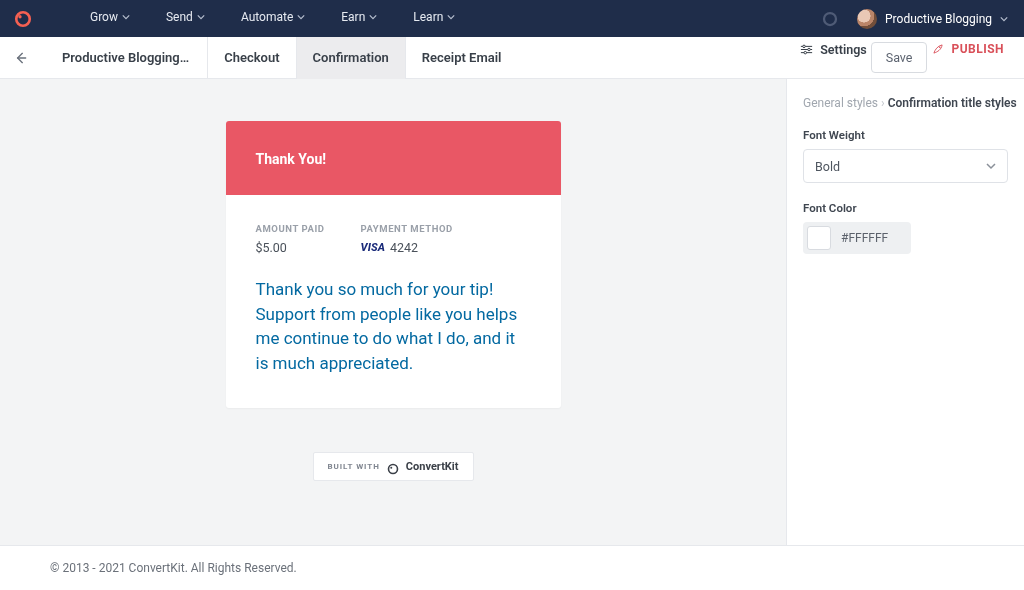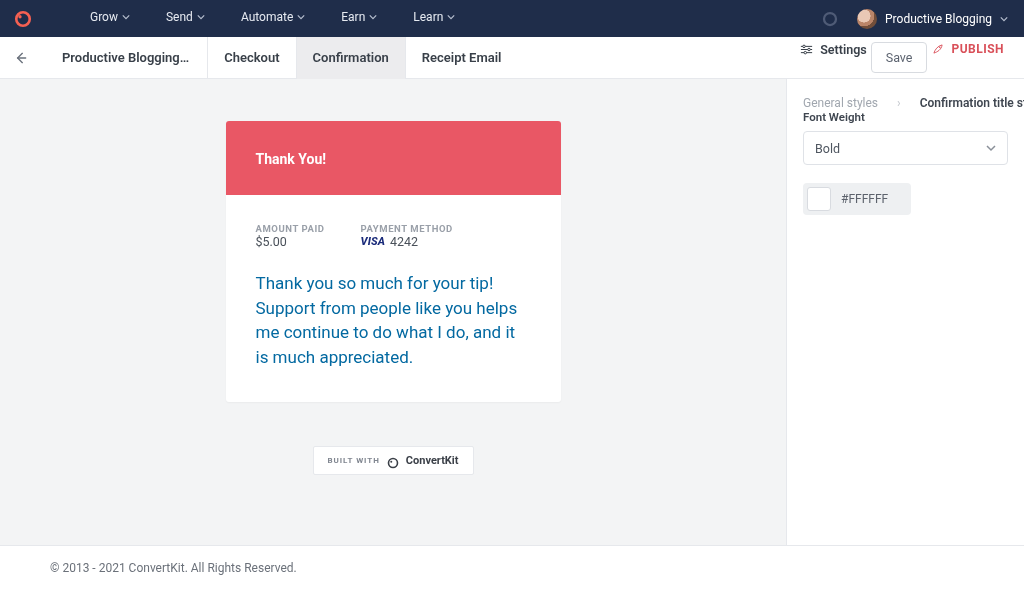--- a/index.html
+++ b/index.html
@@ -65,21 +65,21 @@
       box-shadow: 0 1px 2px rgba(0,0,0,0.04);
     }
     .card-header {
       background: #e95765;
       color: #fff;
       padding: 30px 30px 28px;
     }
     .card-title { font-size: 14px; font-weight: 700; }
     .card-body { padding: 28px 30px 32px; }
     .meta-row { display: flex; gap: 36px; }
-    .meta-col { display: flex; flex-direction: column; gap: 0; }
+    .meta-col { display: flex; flex-direction: column; gap: 6px; }
     .meta-label { font-size: 9.5px; font-weight: 700; letter-spacing: 0.06em; color: #9aa0a9; }
     .meta-value { font-size: 12.5px; color: #4a515a; }
     .visa-wrap { display: flex; align-items: center; gap: 5px; }
     .visa { font-size: 11px; font-weight: 800; font-style: italic; color: #1a2b7a; letter-spacing: 0.01em; }
     .msg { margin-top: 22px; font-size: 17px; line-height: 1.45; color: #0369a1; }
 
     .built-with {
       margin-top: 44px;
       background: #fff;
       border: 1px solid #e6e8ec;
@@ -95,21 +95,21 @@
     .bw-brand { font-size: 11px; font-weight: 700; color: #3b4048; }
 
     .rightpanel {
       width: 238px;
       background: #fff;
       border-left: 1px solid #e6e8ec;
       padding: 17px 16px;
       display: flex;
       flex-direction: column;
     }
-    .breadcrumb { display: flex; align-items: center; gap: 19px; font-size: 12px; flex-wrap: nowrap; }
+    .breadcrumb { display: flex; align-items: center; gap: 3px; font-size: 12px; margin-bottom: 18px; flex-wrap: nowrap; }
     .crumb-muted { color: #a1a7af; cursor: pointer; white-space: nowrap; }
     .crumb-sep { color: #c3c7cd; }
     .crumb-current { color: #3f4650; font-weight: 600; white-space: nowrap; }
 
     .field-label { font-size: 11.5px; font-weight: 600; color: #3f4650; margin-bottom: 7px; }
 
     .color-input {
       background: #eef0f2;
       border-radius: 4px;
       height: 32px;
@@ -295,20 +295,21 @@
       <div class="field-label">Font Weight</div>
       <div class="select">
         <span>Bold</span>
         <svg viewBox="0 0 10 10" width="10" height="10">
             <path d="M1 3l4 4 4-4" stroke="#8a9099" stroke-width="1.5" fill="none"></path>
           </svg>
       </div>
     </div>
 
     <div class="group">
+      <div class="field-label">Font Color</div>
       <div class="color-input">
         <span class="swatch" style="background:#FFFFFF;border:1px solid #d8dbe0"></span>
         <span class="color-text">#FFFFFF</span>
       </div>
     </div>
   </div>
 
 </div>
 
 <div class="footer">

